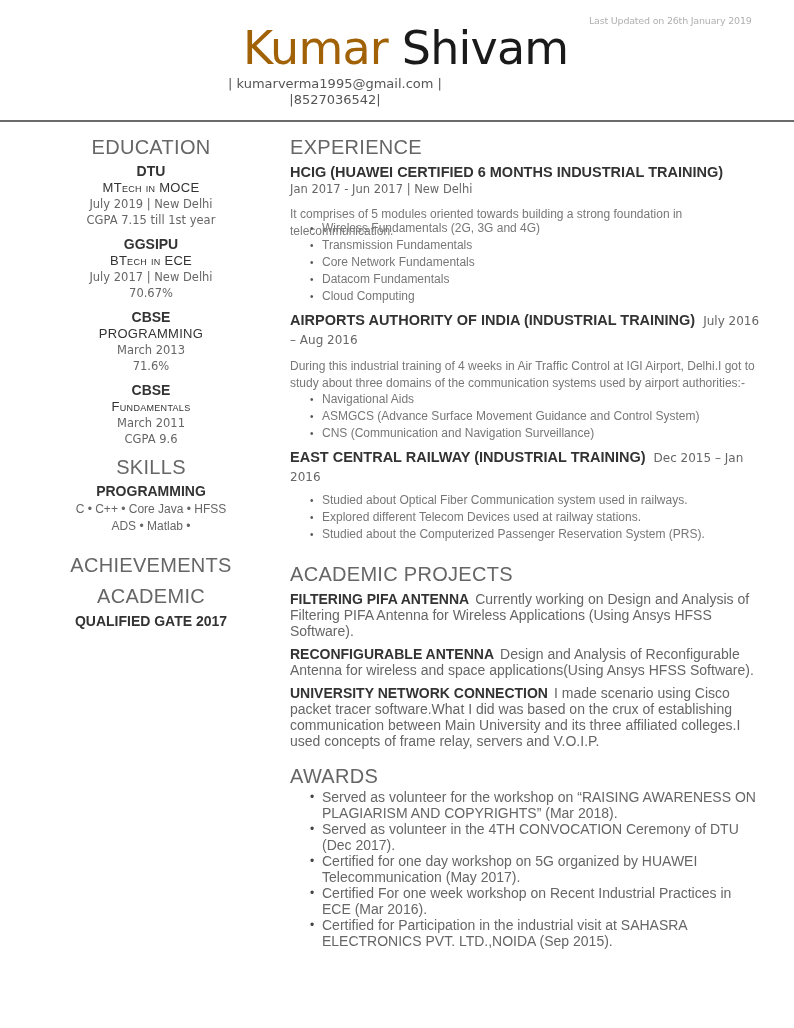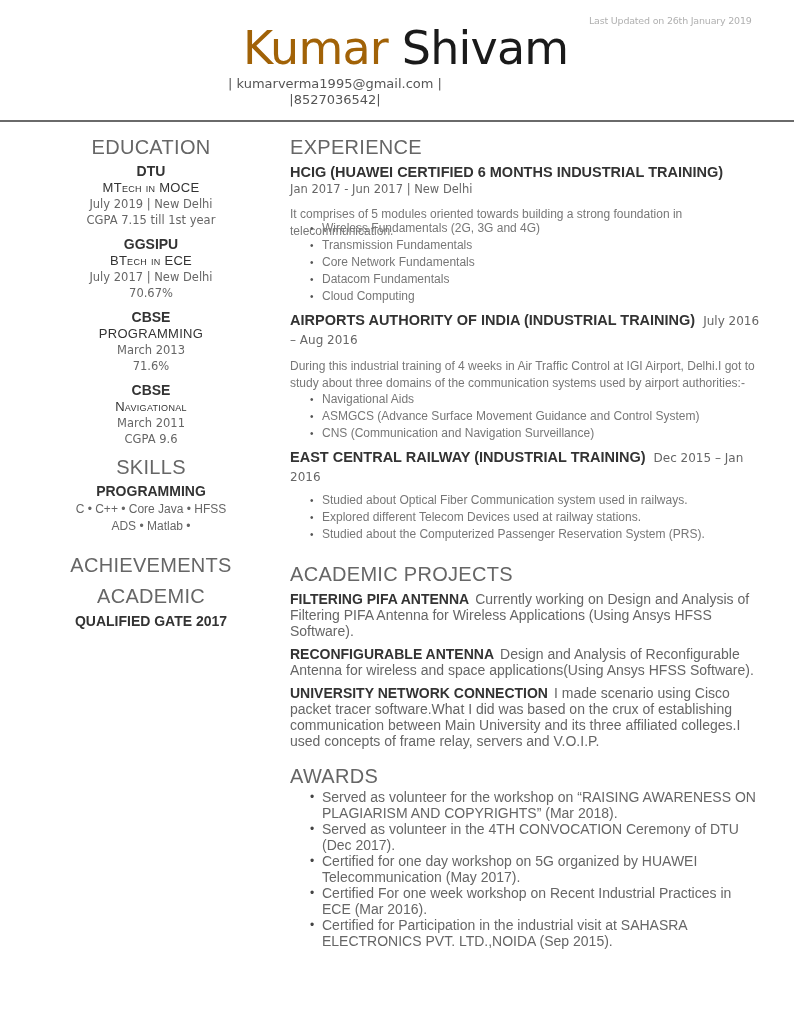--- a/index.html
+++ b/index.html
@@ -77,21 +77,21 @@
     <div class="edu-line">70.67%</div>
   </div>
   <div class="edu-item">
     <div class="edu-inst">CBSE</div>
     <div class="edu-deg">PROGRAMMING</div>
     <div class="edu-line">March 2013</div>
     <div class="edu-line">71.6%</div>
   </div>
   <div class="edu-item">
     <div class="edu-inst">CBSE</div>
-    <div class="edu-deg">Navigational</div>
+    <div class="edu-deg">Fundamentals</div>
     <div class="edu-line">March 2011</div>
     <div class="edu-line">CGPA 9.6</div>
   </div>
 
   <div class="sec-title skills-title">SKILLS</div>
   <div class="skill-cat">PROGRAMMING</div>
   <div class="skill-list">C • C++ • Core Java • HFSS</div>
   <div class="skill-list">ADS • Matlab •</div>
 
   <div class="sec-title achieve-title">

